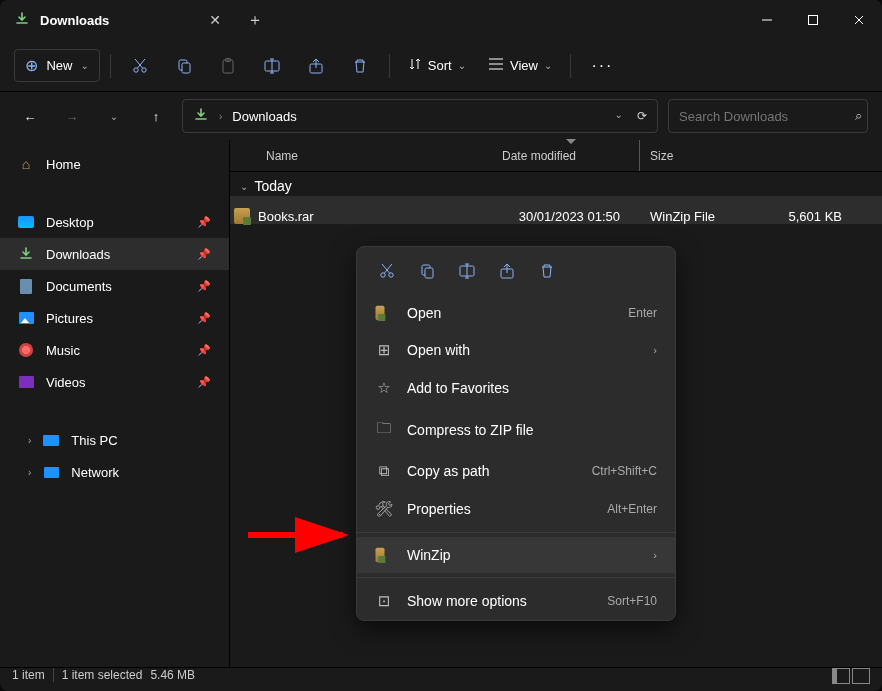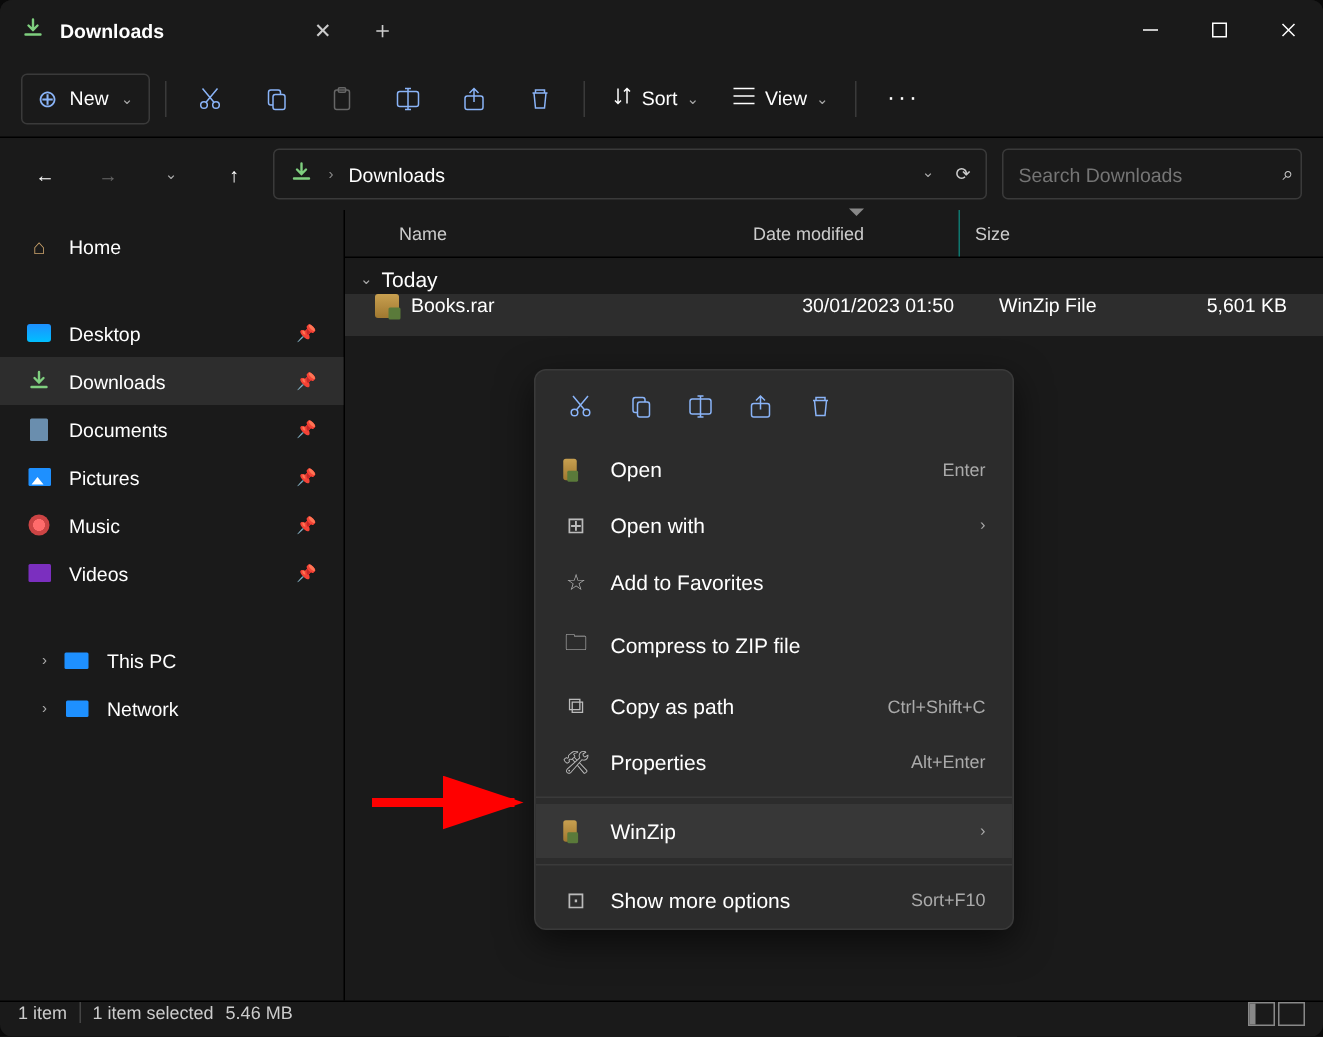--- a/index.html
+++ b/index.html
@@ -62,21 +62,21 @@
 .content { flex: 1; display: flex; flex-direction: column; }
 .headers { display: flex; height: 32px; align-items: center; border-bottom: 1px solid #000; padding-left: 26px; }
 .col { color: #ccc; font-size: 12px; border-right: 1px solid #0f766e; padding-left: 10px; height: 100%; display: flex; align-items: center; position: relative; }
 .col.name { width: 236px; border-right: none; text-align: center; }
 .col.date { width: 148px; }
 .col.type { width: 108px; }
 .col.size { width: 90px; border-right: none; }
 .col.date::after { content: ""; position: absolute; top: -1px; left: 50%; width: 0; height: 0; border-left: 5px solid transparent; border-right: 5px solid transparent; border-top: 5px solid #888; }
 
 .group-row { display: flex; align-items: center; gap: 6px; padding: 6px 4px 2px 10px; color: #fff; font-size: 14px; }
-.file-row { display: flex; align-items: flex-start; background: #2d2d2d; height: 28px; padding-left: 20px; }
+.file-row { display: flex; align-items: flex-end; background: #2d2d2d; height: 28px; padding-left: 4px; }
 .file-ic { width: 16px; height: 16px; background: linear-gradient(#c8a050,#a07830); border-radius: 2px; margin-right: 8px; position: relative; }
 .file-ic::after { content: ""; position: absolute; right: -1px; bottom: -1px; width: 8px; height: 8px; background: #5a7a3a; border-radius: 1px; }
 .cell { font-size: 13px; }
 .cell.name { width: 238px; }
 .cell.date { width: 144px; text-align: right; padding-right: 20px; }
 .cell.type { width: 112px; padding-left: 10px; }
 .cell.size { width: 90px; text-align: right; }
 
 
 .ctx { position: absolute; left: 356px; top: 246px; width: 320px; background: #2c2c2c; border: 1px solid #3a3a3a; border-radius: 8px; box-shadow: 0 8px 24px rgba(0,0,0,.6); overflow: hidden; }

